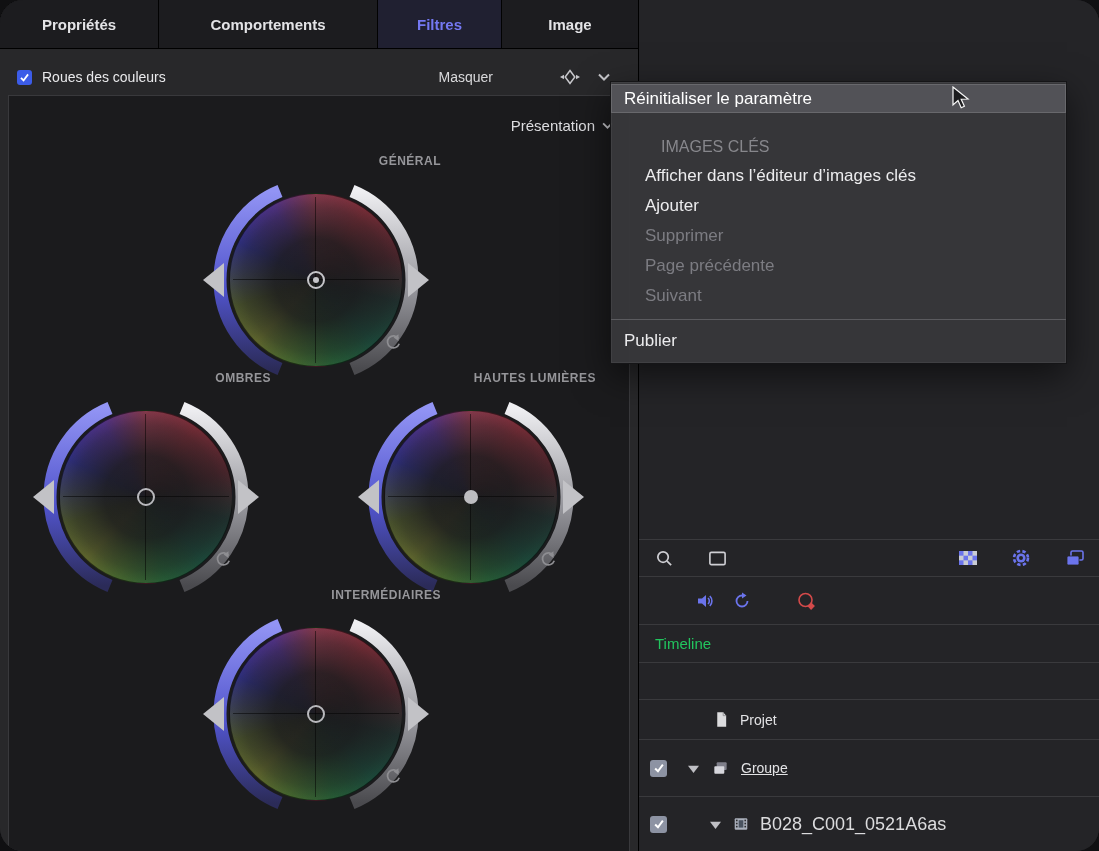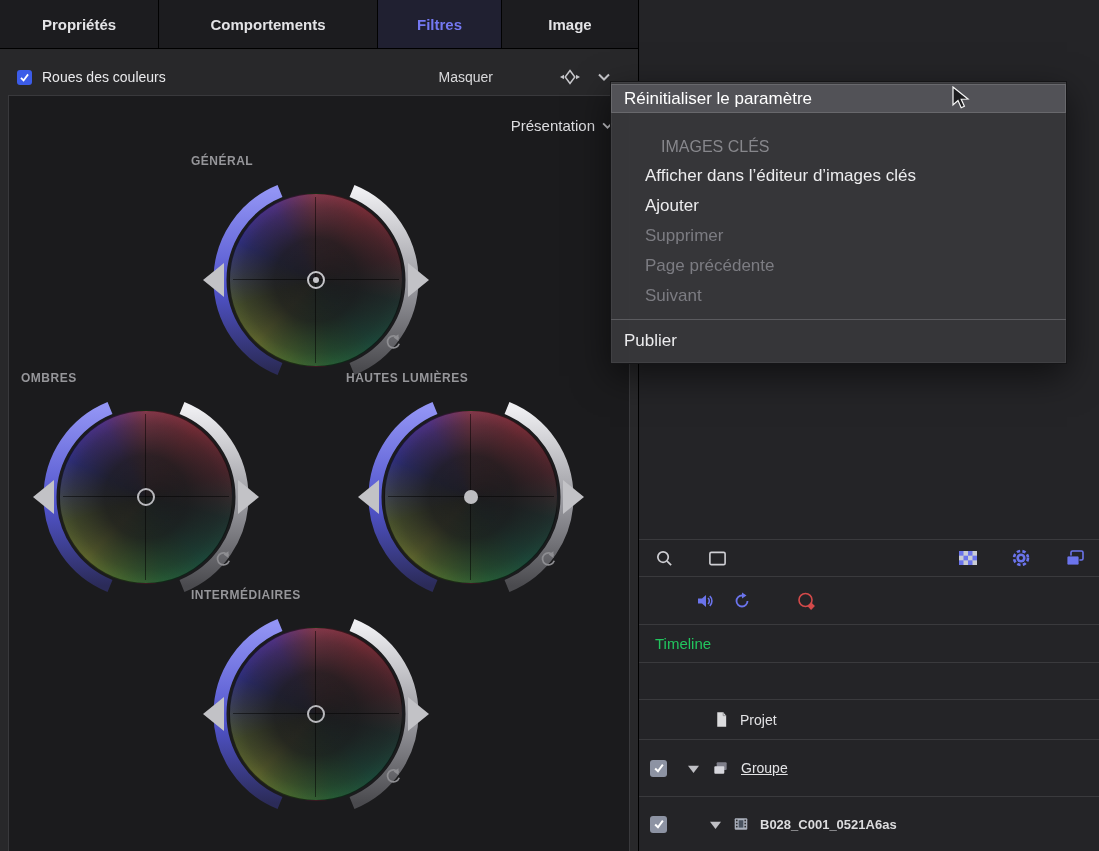--- a/index.html
+++ b/index.html
@@ -1,17 +1,17 @@
 <!DOCTYPE html>
 <html><head>
 <meta charset="utf-8">
 <style>
   html,body{margin:0;padding:0;background:#101012;}
   .app{position:relative;width:1099px;height:851px;background:#242427;overflow:hidden;
-       font-family:"Liberation Sans",sans-serif;-webkit-font-smoothing:antialiased;}
+       font-family:"Liberation Sans",sans-serif;border-radius:23px;-webkit-font-smoothing:antialiased;}
 
   
   .left-panel{position:absolute;left:0;top:0;width:638px;height:851px;background:#28282a;}
   .tabbar{position:absolute;left:0;top:0;width:638px;height:49px;background:#19191b;
           display:flex;border-bottom:1px solid #000;box-sizing:border-box;}
   .tab{display:flex;align-items:center;justify-content:center;font-size:15px;font-weight:700;
        color:#e3e3e6;background:#1c1c1f;border-right:1px solid #020202;box-sizing:border-box;}
   .tab:nth-child(1){width:159px}.tab:nth-child(2){width:219px}
   .tab:nth-child(3){width:124px}.tab:nth-child(4){width:136px;border-right:none}
   .tab.active{background:#202031;color:#7478f2;}
@@ -30,21 +30,21 @@
            border:1px solid #39393c;border-bottom:none;box-sizing:border-box;}
   .presentation{position:absolute;top:9px;right:16px;display:flex;align-items:center;gap:7px;
                 font-size:15px;color:#dddde0;margin-top:12px;}
 
   
   .wheel-box{position:absolute;width:250px;}
   #wb-general{left:182px;top:58px}
   #wb-ombres{left:12px;top:275px}
   #wb-hautes{left:337px;top:275px}
   #wb-inter{left:182px;top:492px}
-  .wheel-label{text-align:left;font-size:12px;font-weight:700;letter-spacing:.5px;
+  .wheel-label{text-align:right;font-size:12px;font-weight:700;letter-spacing:.5px;
                color:#96969a;height:18px;}
   .wheel{position:relative;width:250px;height:210px;margin-top:3px;}
   .wheel-arcs{position:absolute;left:0;top:0;width:250px;height:210px;}
   .arc-blue{stroke:url(#gradBlue);stroke-width:13;fill:none;}
   .arc-gray{stroke:url(#gradGray);stroke-width:13;fill:none;}
   .arrow-left,.arrow-right{fill:#c2c2c6;}
   .color-circle{position:absolute;left:38px;top:18px;width:174px;height:174px;border-radius:50%;
     border:1px solid rgba(0,0,0,.55);box-sizing:border-box;
     background-image:
       radial-gradient(circle, rgba(27,27,29,.97) 0%, rgba(27,27,29,.9) 34%,
@@ -83,21 +83,21 @@
   .rp-clip-row{height:54px;padding-left:11px;border-bottom:none;}
   .tl-checkbox{width:17px;height:17px;border-radius:3px;background:#8d93a3;display:inline-flex;
                align-items:center;justify-content:center;}
   .rp-group-row .tl-checkbox{margin-right:20px}
   .rp-group-row .tri{margin-right:11px;display:inline-flex}
   .rp-group-row .gicon{margin-right:11px;display:inline-flex}
   .group-label{font-size:14px;color:#e3e3e5;text-decoration:underline;}
   .rp-clip-row .tl-checkbox{margin-right:42px}
   .rp-clip-row .tri{margin-right:10px;display:inline-flex}
   .rp-clip-row .ficon{margin-right:10px;display:inline-flex}
-  .clip-label{font-size:13px;font-weight:700;color:#dcdcde;}
+  .clip-label{font-size:18px;font-weight:400;color:#dcdcde;}
 
   
   .context-menu{position:absolute;left:610px;top:81px;width:457px;background:rgba(55,55,58,.98);
     border:1px solid #151517;box-shadow:0 12px 34px rgba(0,0,0,.55), inset 0 0 0 1px rgba(255,255,255,.05);
     z-index:10;padding:2px 0 4px 0;box-sizing:border-box;}
   .cm-item{height:30px;line-height:30px;font-size:17px;color:#ececee;padding-left:13px;white-space:nowrap;}
   .cm-item.highlighted{height:29px;line-height:29px;background:#525257;color:#fff;
                        box-shadow:inset 0 0 0 1px #68686c;}
   .cm-gap{height:20px;}
   .cm-item.section{color:#87878c;padding-left:50px;font-size:16px;height:28px;line-height:28px;}

